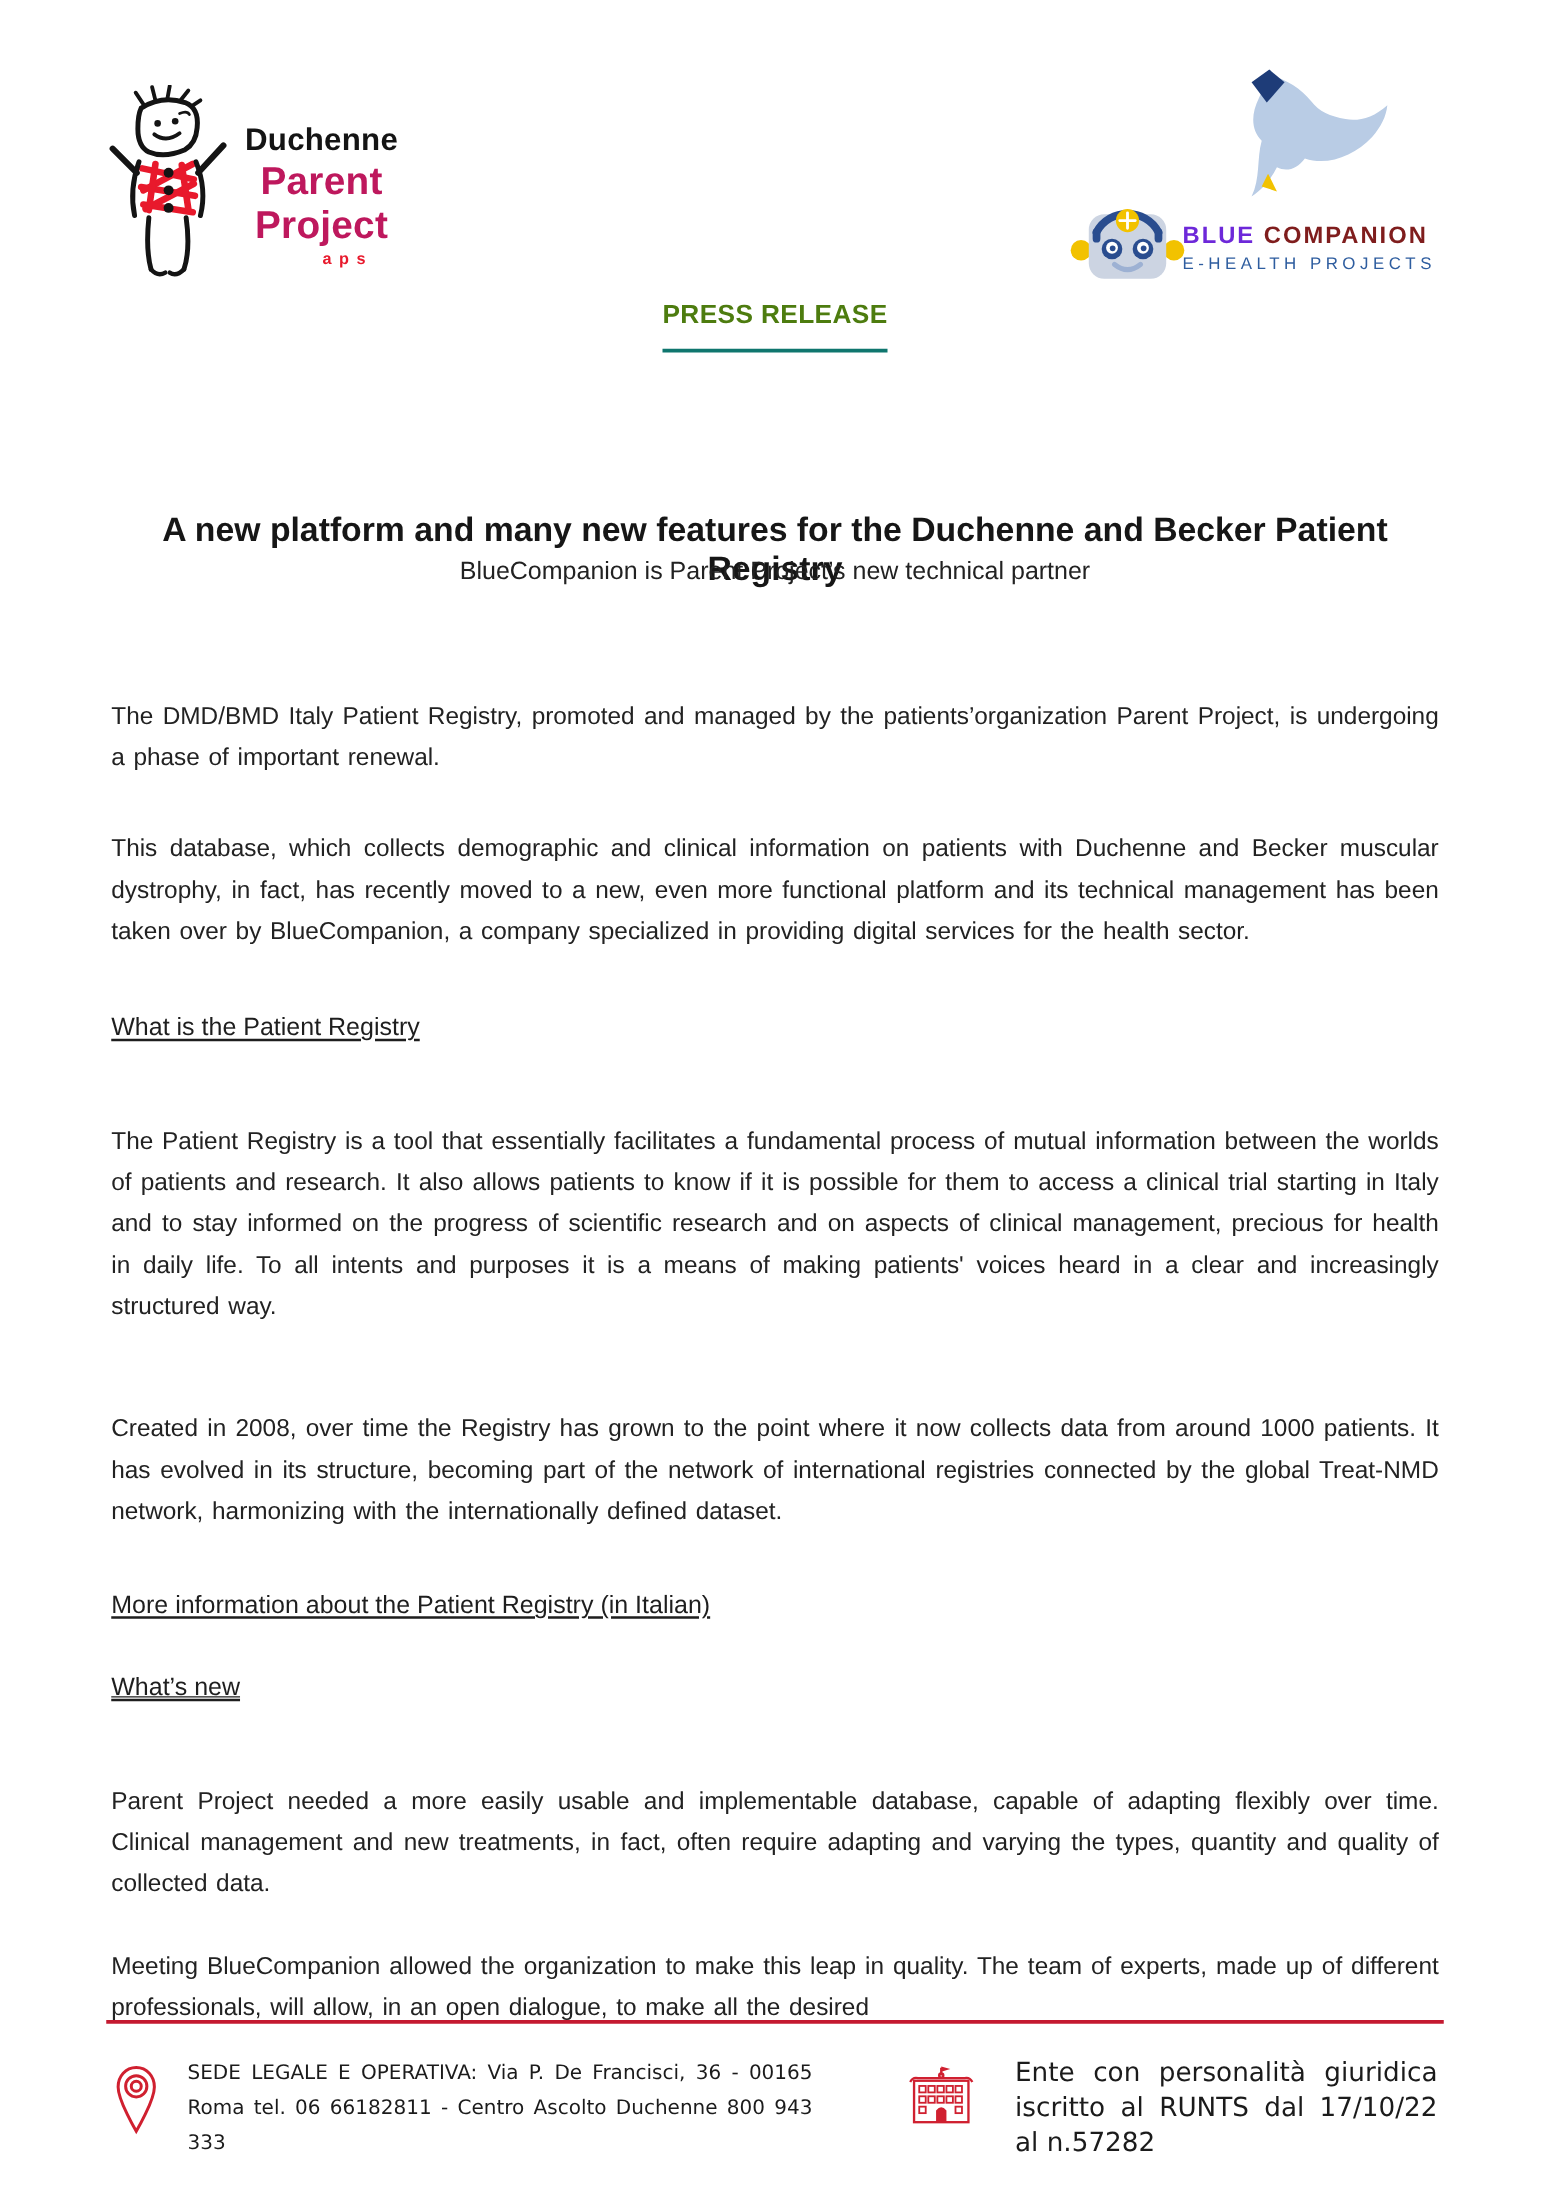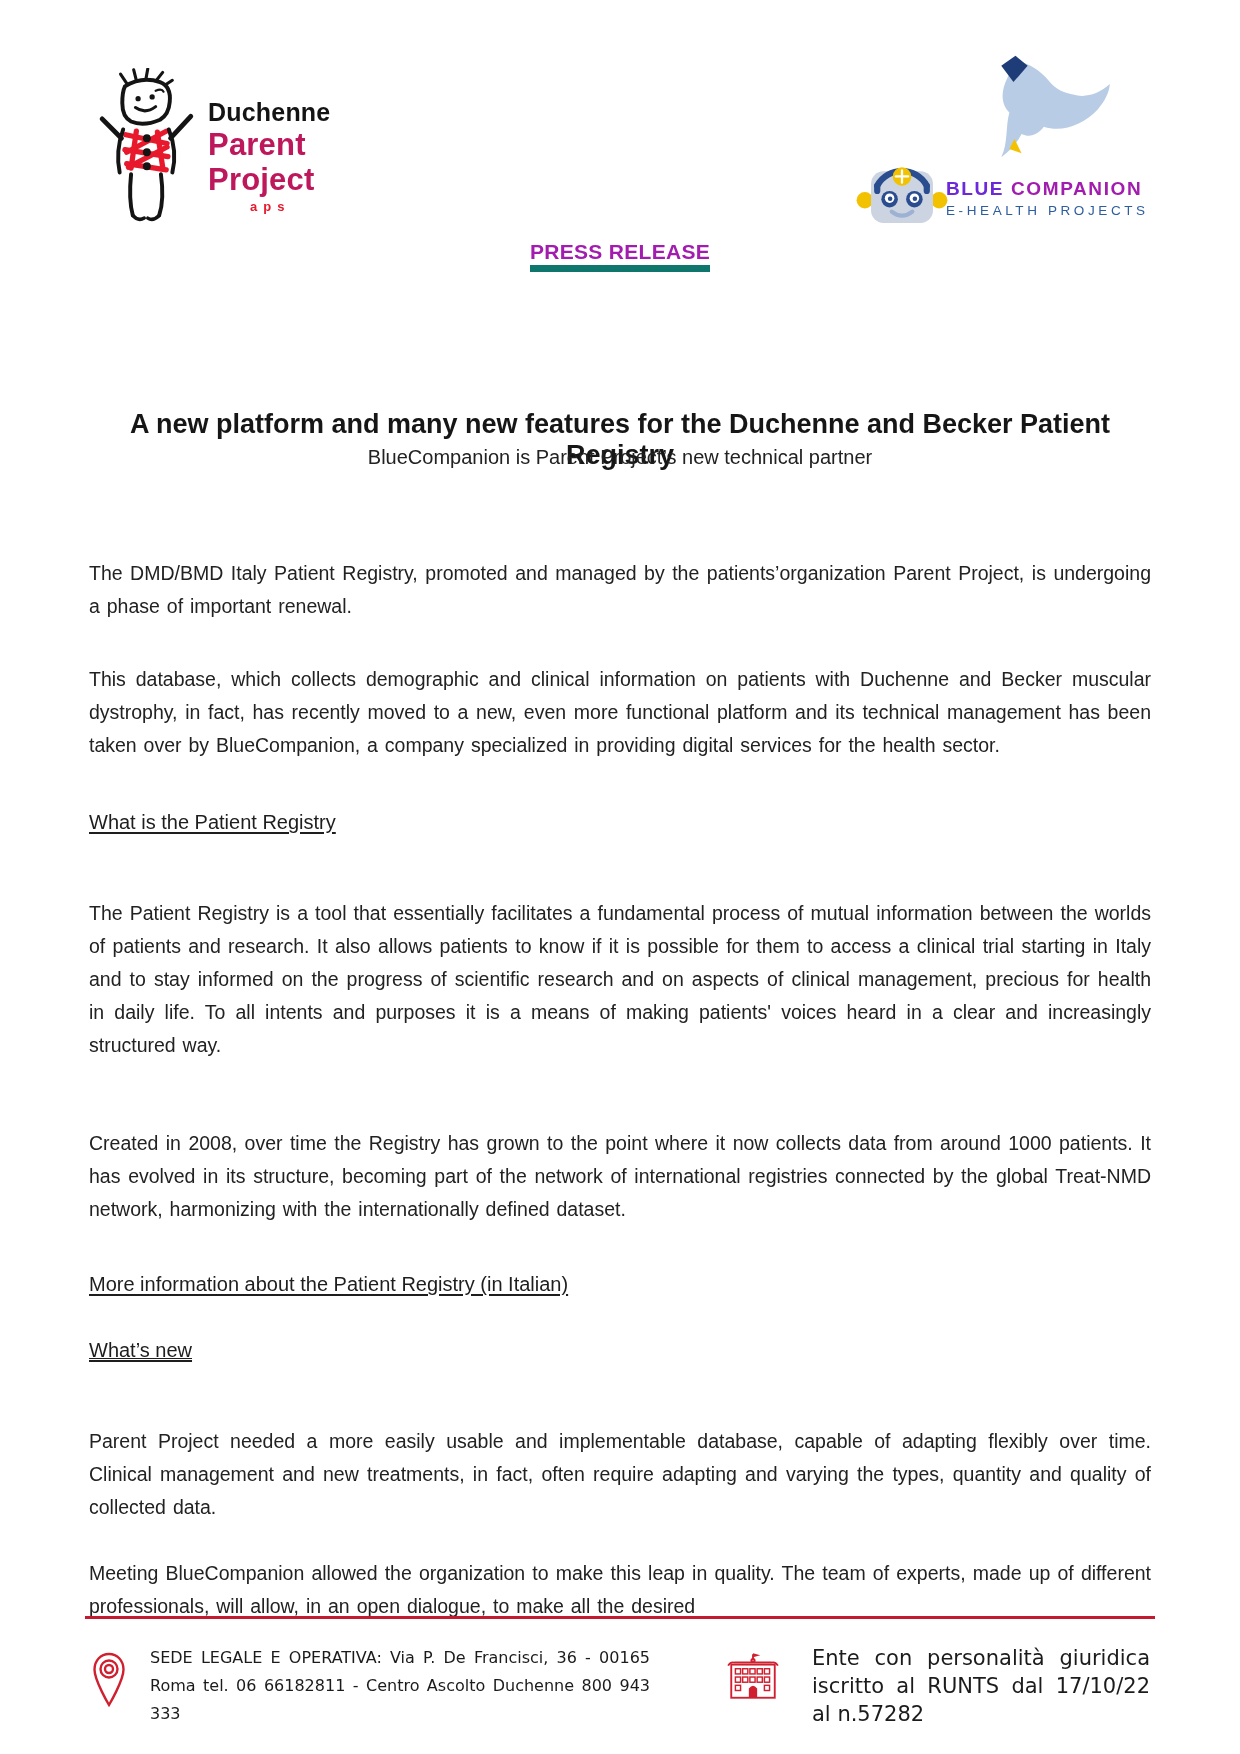--- a/index.html
+++ b/index.html
@@ -3,41 +3,41 @@
 <meta charset="utf-8">
 <style>
   html,body{margin:0;padding:0;background:#ffffff;}
   .page{
     position:relative;width:1240px;height:1754px;background:#ffffff;
     font-family:"Liberation Sans",sans-serif;color:#1e1e1e;overflow:hidden;
   }
   .abs{position:absolute;}
 
   
-  .pp-logo{left:96px;top:58px;width:240px;height:170px;}
+  .pp-logo{left:84px;top:58px;width:240px;height:170px;text-align:center;}
   .pp-figure{position:absolute;left:0;top:10px;width:100px;height:158px;}
   .pp-words{position:absolute;left:112px;top:42px;line-height:1;white-space:nowrap;}
   .pp-w1{font-size:25px;font-weight:bold;color:#141414;display:block;letter-spacing:.2px;}
   .pp-w2,.pp-w3{font-size:31px;font-weight:bold;color:#be185d;display:block;margin-top:4px;letter-spacing:.2px;}
   .pp-w4{font-size:13px;font-weight:bold;color:#e8192c;display:block;margin-top:5px;letter-spacing:6px;padding-left:42px;}
 
   .bc-logo{left:770px;top:45px;width:300px;height:175px;}
   .bc-bird{position:absolute;left:215px;top:10px;width:132px;height:108px;}
   .bc-robot{position:absolute;left:86px;top:116px;width:92px;height:64px;}
   .bc-words{position:absolute;left:176px;top:133px;white-space:nowrap;}
   .bc-line1{font-size:19px;font-weight:bold;letter-spacing:1.6px;}
   .bc-blue{color:#6d28d9;}
-  .bc-companion{color:#a21caf;}
+  .bc-companion{color:#7f1d1d;}
   .bc-line2{font-size:13.5px;color:#2e5d9f;letter-spacing:3.6px;margin-top:3px;}
 
   
   .doc{left:89px;width:1062px;}
   .kicker-wrap{top:240px;text-align:center;}
-  .kicker{display:inline-block;font-size:21px;font-weight:bold;color:#a21caf;
-          border-bottom:7px solid #0f766e;padding-bottom:1px;letter-spacing:.3px;}
+  .kicker{display:inline-block;font-size:21px;font-weight:bold;color:#4d7c0f;
+          border-bottom:3px solid #0f766e;padding-bottom:15px;letter-spacing:.3px;}
   .dateline{top:344px;text-align:right;font-size:20px;color:#222;}
   .doc-title{top:409px;text-align:center;font-size:27px;font-weight:bold;color:#161616;}
   .doc-subtitle{top:446px;text-align:center;font-size:20px;color:#222;}
   .para{font-size:19.5px;line-height:33px;text-align:justify;word-spacing:1.5px;color:#222;}
   .p1{top:537px;}
   .p2{top:643px;}
   .h-underline{font-size:20px;color:#1e1e1e;text-decoration:underline;text-underline-offset:3px;}
   .h1{top:811px;}
   .p3{top:877px;}
   .p4{top:1107px;}

